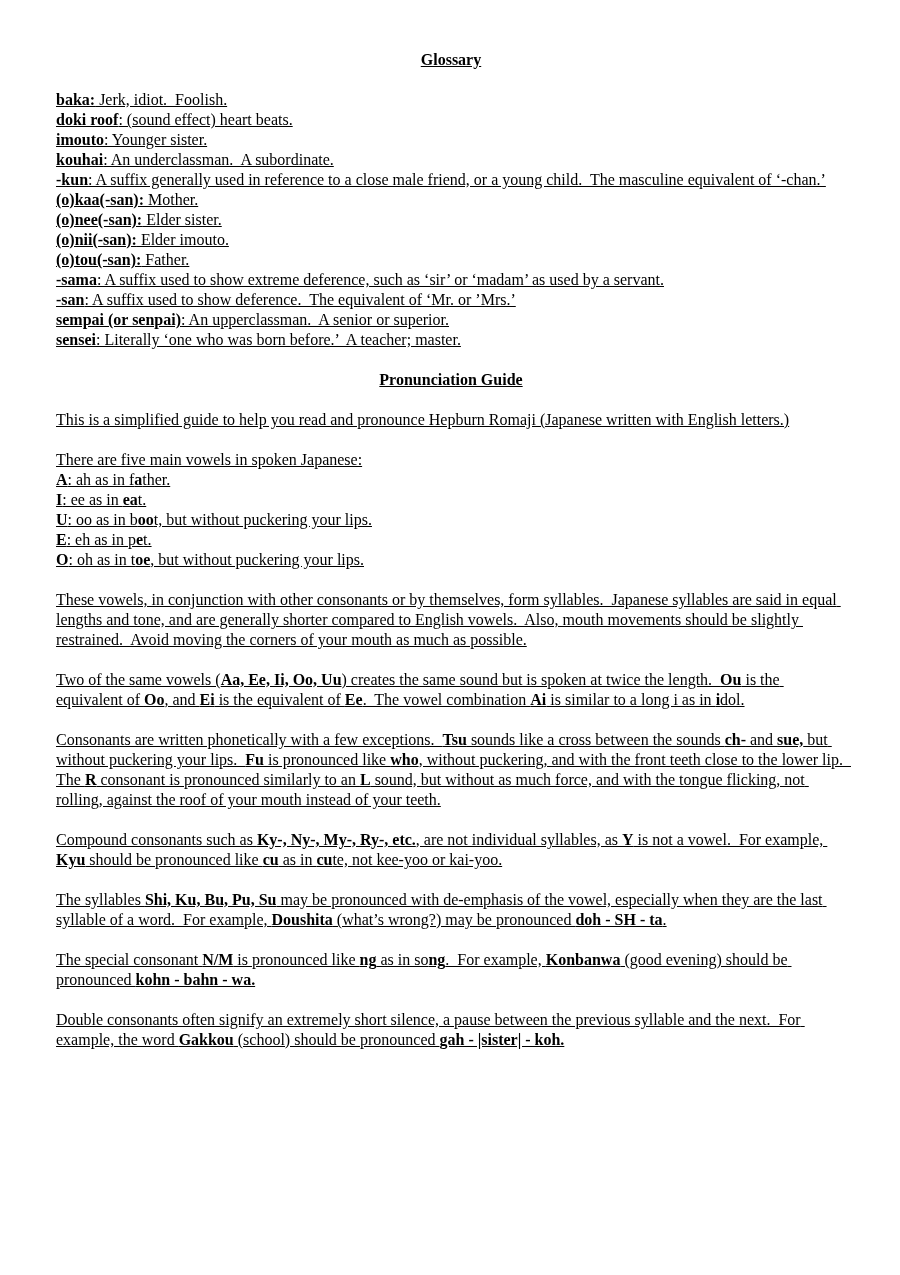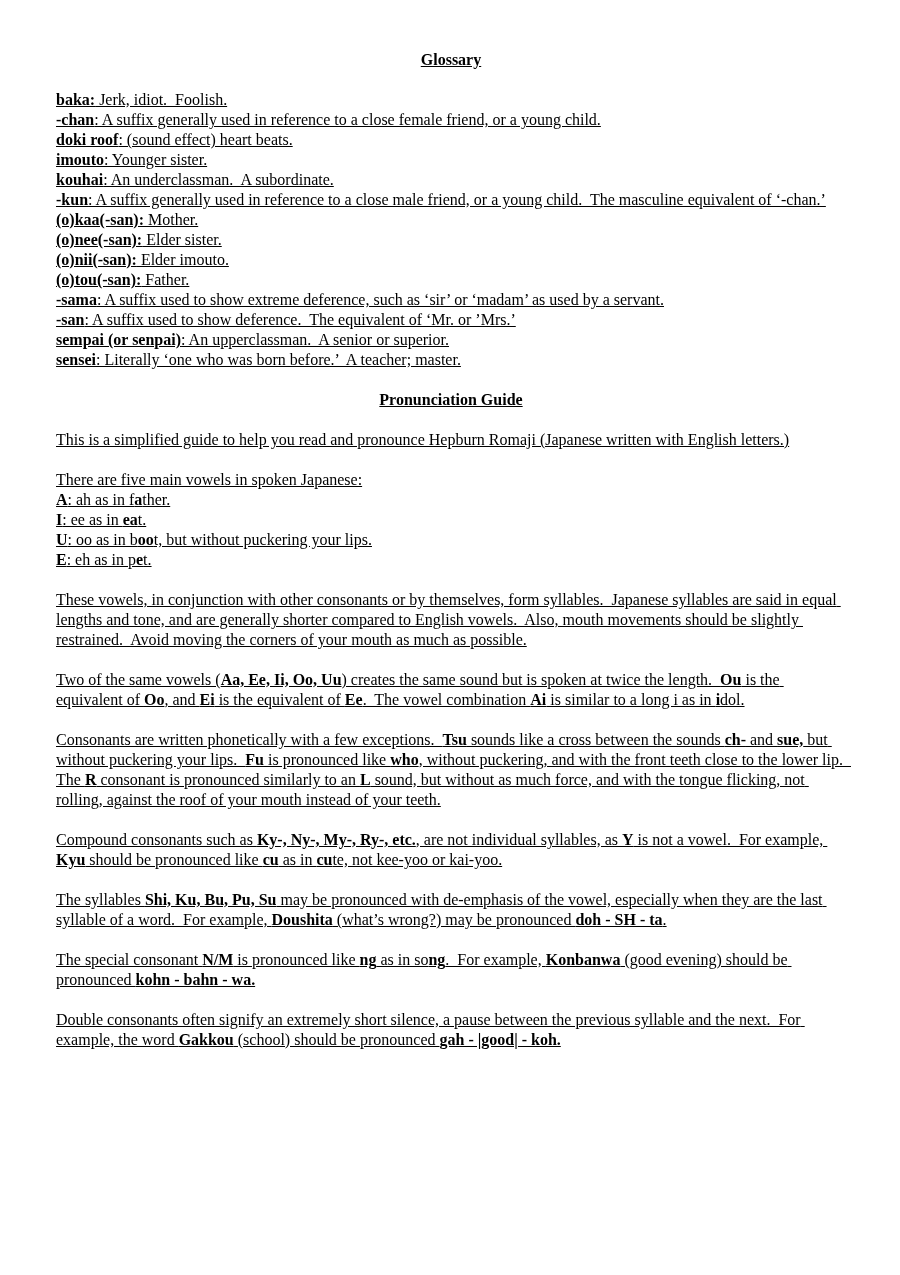--- a/index.html
+++ b/index.html
@@ -38,21 +38,20 @@
 </style>
 </head>
 <body>
 
 <div class="page">
 
   <h1 class="doc-heading">Glossary</h1>
 
   <div class="block">
     <p class="line"><b>baka:</b><span> Jerk, idiot.  Foolish.</span></p>
-    <p class="line"><b>-chan</b><span>: A suffix generally used in reference to a close female friend, or a young child.</span></p>
     <p class="line"><b>doki roof</b><span>: (sound effect) heart beats.</span></p>
     <p class="line"><b>imouto</b><span>: Younger sister.</span></p>
     <p class="line"><b>kouhai</b><span>: An underclassman.  A subordinate.</span></p>
     <p class="line"><b>-kun</b><span>: A suffix generally used in reference to a close male friend, or a young child.  The masculine equivalent of ‘-chan.’</span></p>
     <p class="line"><b>(o)kaa(-san):</b><span> Mother.</span></p>
     <p class="line"><b>(o)nee(-san):</b><span> Elder sister.</span></p>
     <p class="line"><b>(o)nii(-san):</b><span> Elder imouto.</span></p>
     <p class="line"><b>(o)tou(-san):</b><span> Father.</span></p>
     <p class="line"><b>-sama</b><span>: A suffix used to show extreme deference, such as ‘sir’ or ‘madam’ as used by a servant.</span></p>
     <p class="line"><b>-san</b><span>: A suffix used to show deference.  The equivalent of ‘Mr. or ’Mrs.’</span></p>
@@ -65,20 +64,21 @@
   <div class="block">
     <p class="line"><span>This is a simplified guide to help you read and pronounce Hepburn Romaji (Japanese written with English letters.)</span></p>
   </div>
 
   <div class="block">
     <p class="line"><span>There are five main vowels in spoken Japanese:</span></p>
     <p class="line"><b>A</b><span>: ah as in f</span><b>a</b><span>ther.</span></p>
     <p class="line"><b>I</b><span>: ee as in </span><b>ea</b><span>t.</span></p>
     <p class="line"><b>U</b><span>: oo as in b</span><b>oo</b><span>t, but without puckering your lips.</span></p>
     <p class="line"><b>E</b><span>: eh as in p</span><b>e</b><span>t.</span></p>
+    <p class="line"><b>O</b><span>: oh as in t</span><b>oe</b><span>, but without puckering your lips.</span></p>
   </div>
 
   <div class="block">
     <p class="line"><span>These vowels, in conjunction with other consonants or by themselves, form syllables.  Japanese syllables are said in equal lengths and tone, and are generally shorter compared to English vowels.  Also, mouth movements should be slightly restrained.  Avoid moving the corners of your mouth as much as possible.</span></p>
   </div>
 
   <div class="block">
     <p class="line"><span>Two of the same vowels (</span><b>Aa, Ee, Ii, Oo, Uu</b><span>) creates the same sound but is spoken at twice the length.  </span><b>Ou</b><span> is the equivalent of </span><b>Oo</b><span>, and </span><b>Ei</b><span> is the equivalent of </span><b>Ee</b><span>.  The vowel combination </span><b>Ai</b><span> is similar to a long i as in </span><b>i</b><span>dol.</span></p>
   </div>
 
@@ -92,16 +92,16 @@
 
   <div class="block">
     <p class="line"><span>The syllables </span><b>Shi, Ku, Bu, Pu, Su</b><span> may be pronounced with de-emphasis of the vowel, especially when they are the last syllable of a word.  For example, </span><b>Doushita</b><span> (what’s wrong?) may be pronounced </span><b>doh - SH - ta</b><span>.</span></p>
   </div>
 
   <div class="block">
     <p class="line"><span>The special consonant </span><b>N/M</b><span> is pronounced like </span><b>ng</b><span> as in so</span><b>ng</b><span>.  For example, </span><b>Konbanwa</b><span> (good evening) should be pronounced </span><b>kohn - bahn - wa.</b></p>
   </div>
 
   <div class="block">
-    <p class="line"><span>Double consonants often signify an extremely short silence, a pause between the previous syllable and the next.  For example, the word </span><b>Gakkou</b><span> (school) should be pronounced </span><b>gah - |good| - koh.</b></p>
+    <p class="line"><span>Double consonants often signify an extremely short silence, a pause between the previous syllable and the next.  For example, the word </span><b>Gakkou</b><span> (school) should be pronounced </span><b>gah - |sister| - koh.</b></p>
   </div>
 
 </div>
 
 </body></html>

